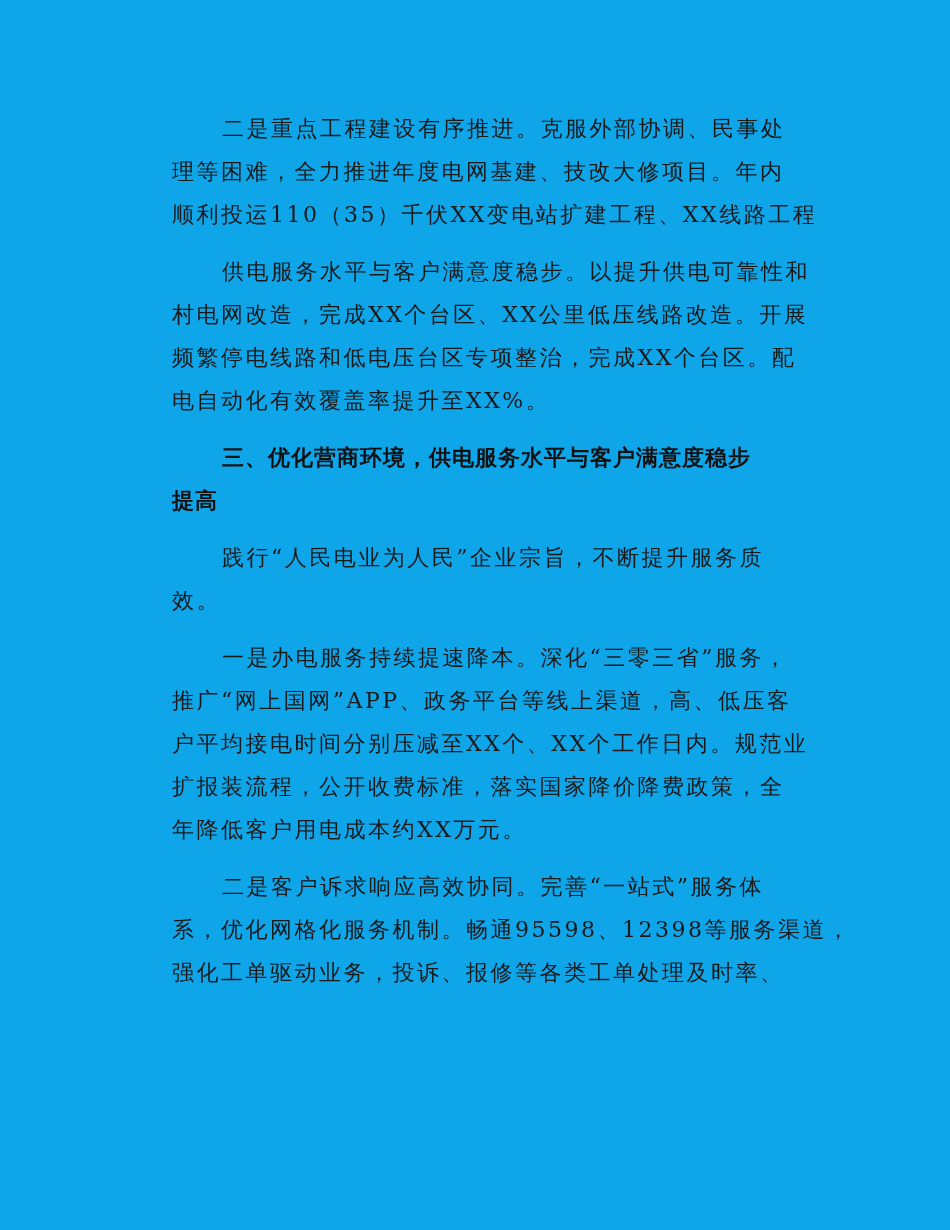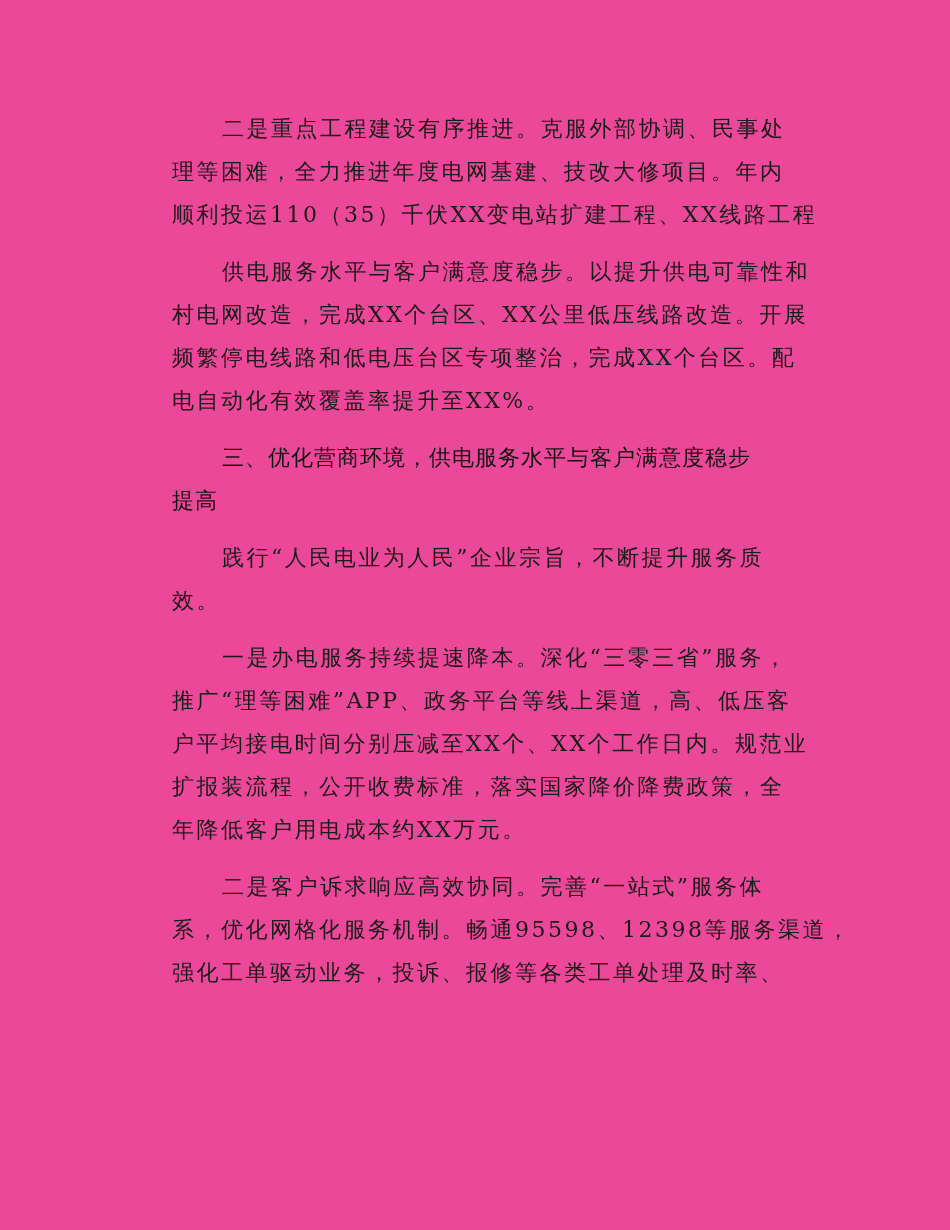--- a/index.html
+++ b/index.html
@@ -1,38 +1,38 @@
 <!DOCTYPE html>
 <html><head>
 <meta charset="utf-8">
 <style>
   html, body { margin: 0; padding: 0; background: #ffffff; }
   body { width: 950px; height: 1230px; position: relative; overflow: hidden; }
   .page {
     position: absolute; left: 0; top: 0; width: 950px; height: 1230px;
-    background: #ec4899;
+    background: #0ea5e9;
   }
   .content {
     position: absolute; left: 172px; top: 107px; width: 660px;
   }
   .para { margin: 0; }
   .line {
     display: block;
     height: 43px; line-height: 43px;
     font-family: "DejaVu Serif", "Liberation Serif", serif;
     font-size: 22px;
     letter-spacing: 2.5px;
     color: #1a1a1a;
     white-space: nowrap;
   }
   .line.indent { padding-left: 50px; }
   .gap { height: 14px; }
   .heading .line {
     font-family: "DejaVu Sans", "Liberation Sans", sans-serif;
-    font-weight: normal;
+    font-weight: bold;
     letter-spacing: 1px;
     color: #111111;
   }
 </style>
 </head>
 <body>
 
 <div class="page">
   <div class="content">
 
@@ -58,21 +58,21 @@
     <div class="gap"></div>
 
     <div class="para">
       <span class="line indent">践行“人民电业为人民”企业宗旨，不断提升服务质</span>
       <span class="line">效。</span>
     </div>
     <div class="gap"></div>
 
     <div class="para">
       <span class="line indent">一是办电服务持续提速降本。深化“三零三省”服务，</span>
-      <span class="line">推广“理等困难”APP、政务平台等线上渠道，高、低压客</span>
+      <span class="line">推广“网上国网”APP、政务平台等线上渠道，高、低压客</span>
       <span class="line">户平均接电时间分别压减至XX个、XX个工作日内。规范业</span>
       <span class="line">扩报装流程，公开收费标准，落实国家降价降费政策，全</span>
       <span class="line">年降低客户用电成本约XX万元。</span>
     </div>
     <div class="gap"></div>
 
     <div class="para">
       <span class="line indent">二是客户诉求响应高效协同。完善“一站式”服务体</span>
       <span class="line">系，优化网格化服务机制。畅通95598、12398等服务渠道，</span>
       <span class="line">强化工单驱动业务，投诉、报修等各类工单处理及时率、</span>

